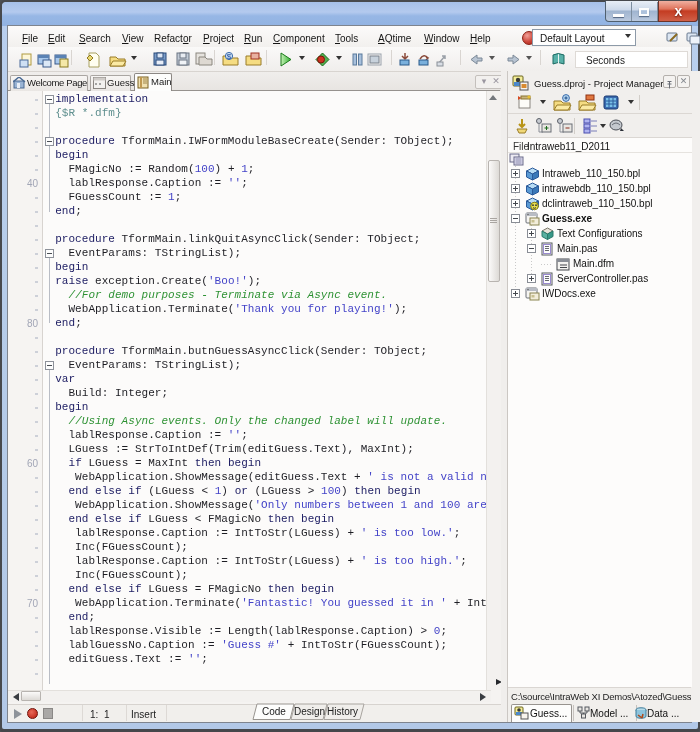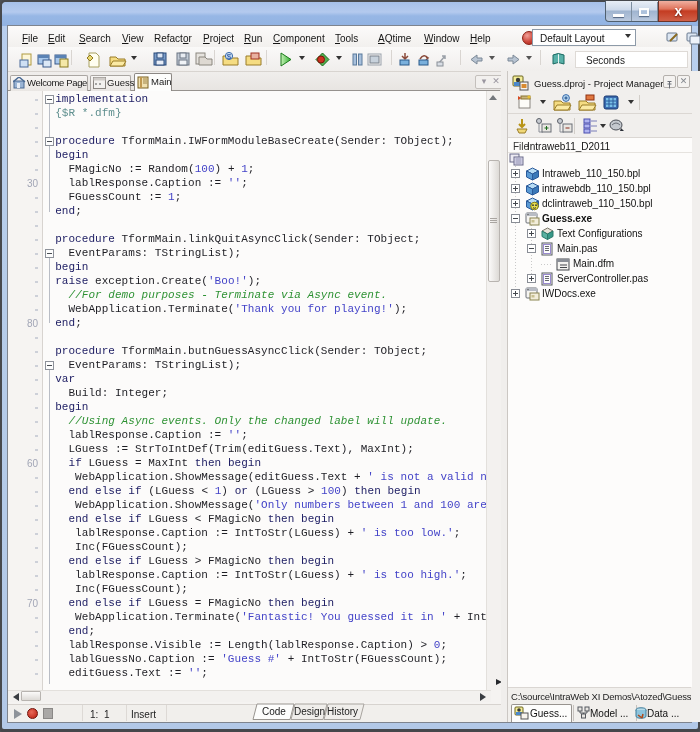--- a/index.html
+++ b/index.html
@@ -200,21 +200,21 @@
 <div class="abs" style="left:479px;top:76px;width:10px;height:12px;color:#9a96a0;font-size:9px;text-align:center">▾</div>
 <div class="abs" style="left:491px;top:76px;width:10px;height:12px;color:#9a96a0;font-size:9px;text-align:center">✕</div>
 <div class="abs" style="left:8px;top:91px;width:478px;height:599px;background:#fcfbfa;overflow:hidden">
 <div class="abs" style="left:0;top:0;width:35px;height:599px;background:#f6f4f2;border-right:1px solid #d8d4d0"></div>
 <div class="gdot" style="left:27px;top:8px"></div>
 <div class="gdot" style="left:27px;top:22px"></div>
 <div class="gdot" style="left:27px;top:36px"></div>
 <div class="gdot" style="left:27px;top:50px"></div>
 <div class="gdot" style="left:27px;top:64px"></div>
 <div class="gdot" style="left:27px;top:78px"></div>
-<div class="gnum" style="left:8px;top:87px">30</div>
+<div class="gnum" style="left:8px;top:87px">40</div>
 <div class="gdot" style="left:27px;top:106px"></div>
 <div class="gdot" style="left:27px;top:120px"></div>
 <div class="gdot" style="left:27px;top:134px"></div>
 <div class="gdot" style="left:27px;top:148px"></div>
 <div class="gdot" style="left:27px;top:162px"></div>
 <div class="gdot" style="left:27px;top:176px"></div>
 <div class="gdot" style="left:27px;top:190px"></div>
 <div class="gdot" style="left:27px;top:204px"></div>
 <div class="gdot" style="left:27px;top:218px"></div>
 <div class="gnum" style="left:8px;top:227px">80</div>
@@ -277,21 +277,20 @@
         <div style="height:14px;white-space:pre">  <i class="c">//Using Async events. Only the changed label will update.</i></div>
         <div style="height:14px;white-space:pre">  lablResponse.Caption := <span class="s">''</span>;</div>
         <div style="height:14px;white-space:pre">  LGuess := StrToIntDef(Trim(editGuess.Text), MaxInt);</div>
         <div style="height:14px;white-space:pre">  <b class="k">if</b> LGuess = MaxInt <b class="k">then</b> <b class="k">begin</b></div>
         <div style="height:14px;white-space:pre">   WebApplication.ShowMessage(editGuess.Text + <span class="s">' is not a valid number.'</span>);</div>
         <div style="height:14px;white-space:pre">  <b class="k">end</b> <b class="k">else</b> <b class="k">if</b> (LGuess &lt; <span class="s">1</span>) <b class="k">or</b> (LGuess &gt; <span class="s">100</span>) <b class="k">then</b> <b class="k">begin</b></div>
         <div style="height:14px;white-space:pre">   WebApplication.ShowMessage(<span class="s">'Only numbers between 1 and 100 are allowed.'</span>);</div>
         <div style="height:14px;white-space:pre">  <b class="k">end</b> <b class="k">else</b> <b class="k">if</b> LGuess &lt; FMagicNo <b class="k">then</b> <b class="k">begin</b></div>
         <div style="height:14px;white-space:pre">   lablResponse.Caption := IntToStr(LGuess) + <span class="s">' is too low.'</span>;</div>
         <div style="height:14px;white-space:pre">   Inc(FGuessCount);</div>
-        <div style="height:14px;white-space:pre">  <b class="k">end</b> <b class="k">else</b> <b class="k">if</b> LGuess &gt; FMagicNo <b class="k">then</b> <b class="k">begin</b></div>
         <div style="height:14px;white-space:pre">   lablResponse.Caption := IntToStr(LGuess) + <span class="s">' is too high.'</span>;</div>
         <div style="height:14px;white-space:pre">   Inc(FGuessCount);</div>
         <div style="height:14px;white-space:pre">  <b class="k">end</b> <b class="k">else</b> <b class="k">if</b> LGuess = FMagicNo <b class="k">then</b> <b class="k">begin</b></div>
         <div style="height:14px;white-space:pre">   WebApplication.Terminate(<span class="s">'Fantastic! You guessed it in '</span> + IntToStr(FGuessCount));</div>
         <div style="height:14px;white-space:pre">  <b class="k">end</b>;</div>
         <div style="height:14px;white-space:pre">  lablResponse.Visible := Length(lablResponse.Caption) &gt; <span class="s">0</span>;</div>
         <div style="height:14px;white-space:pre">  lablGuessNo.Caption := <span class="s">'Guess #'</span> + IntToStr(FGuessCount);</div>
         <div style="height:14px;white-space:pre">  editGuess.Text := <span class="s">''</span>;</div>
       </div>
 </div>

